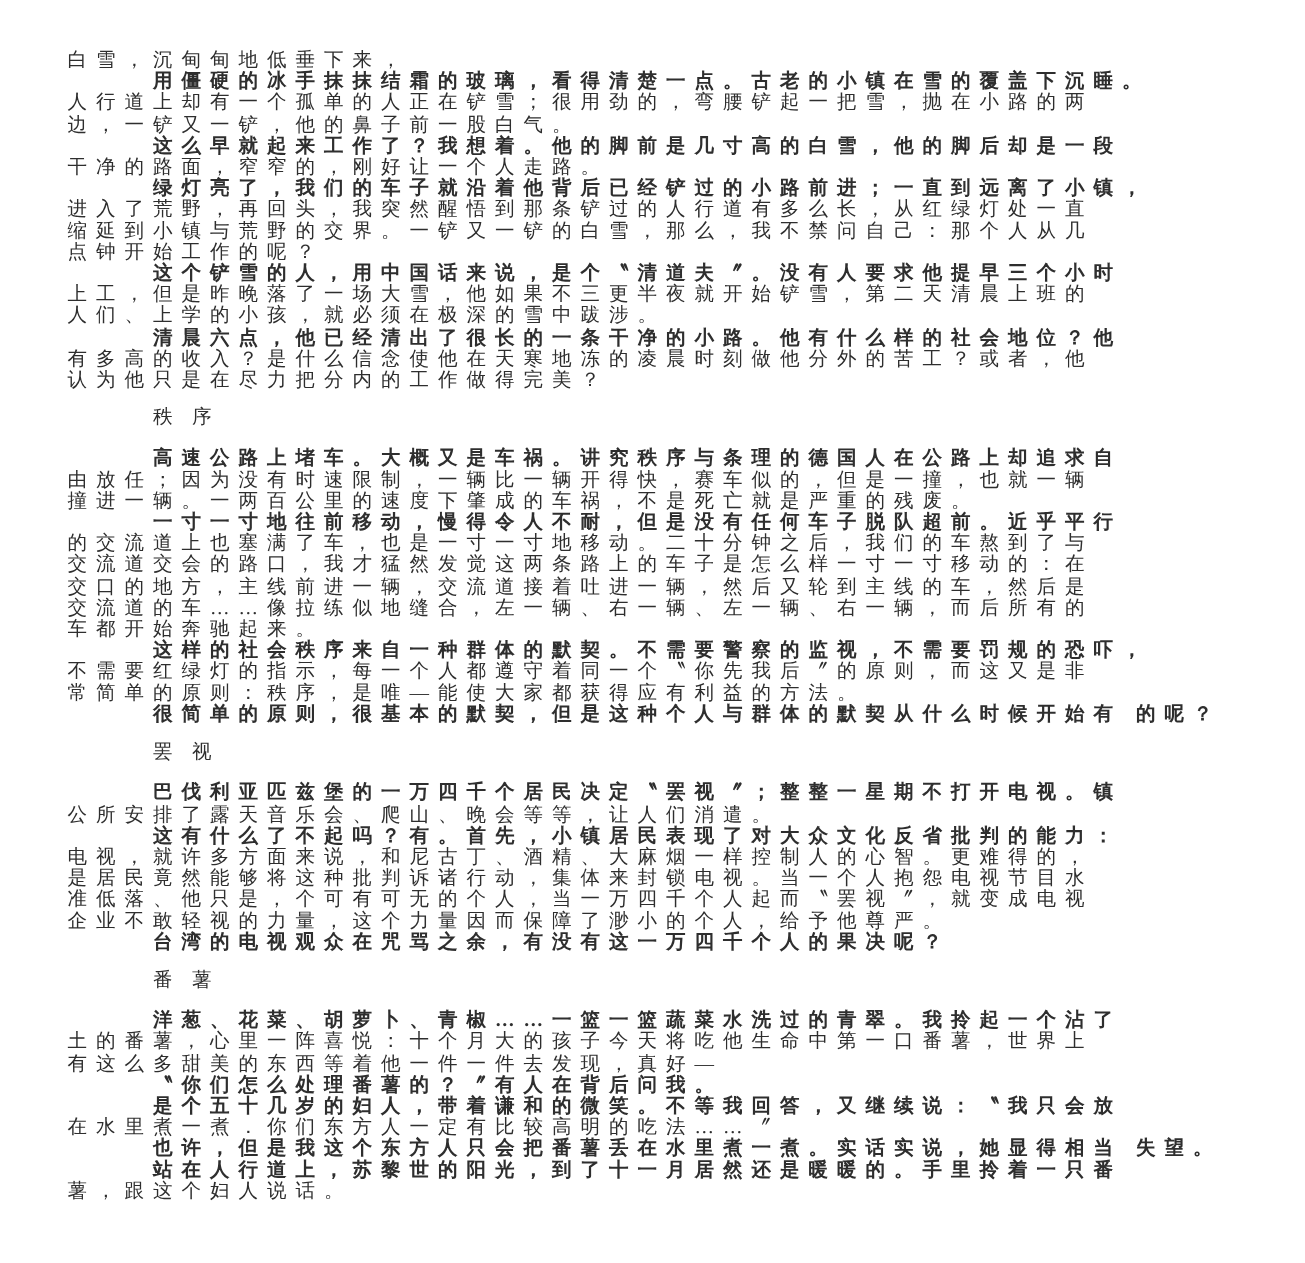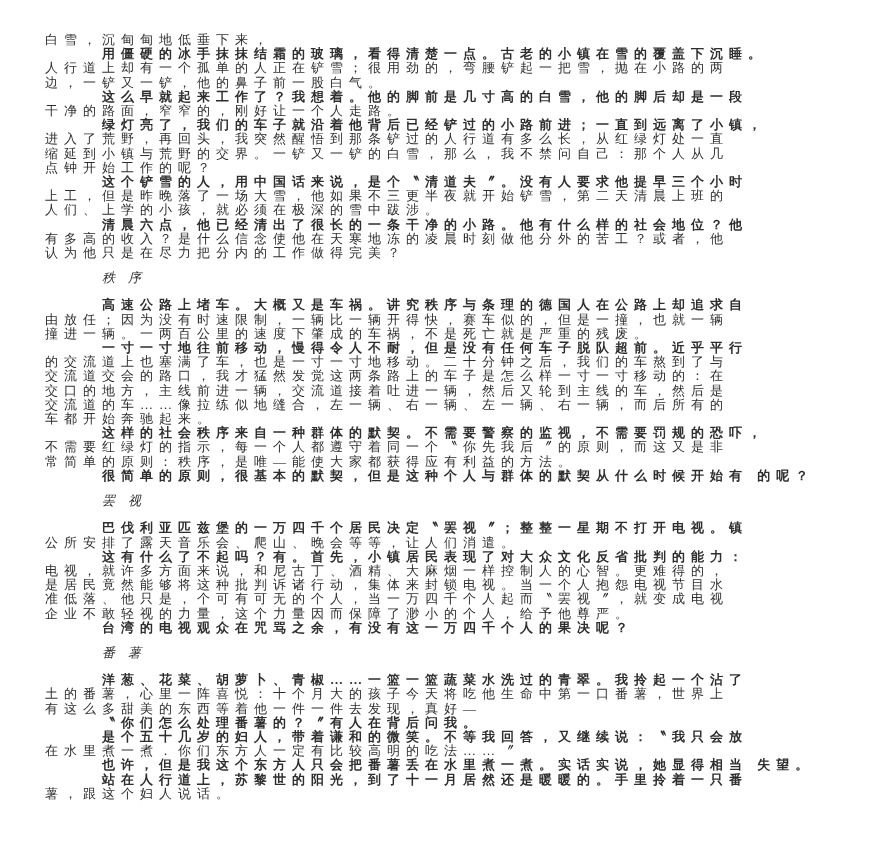--- a/index.html
+++ b/index.html
@@ -34,21 +34,20 @@
   .line.indent {
     padding-left: 57px;
     font-weight: bold;
   }
   .heading {
     margin-top: 11px;
     margin-bottom: 13px;
     padding-left: 57px;
     letter-spacing: 13px;
     white-space: pre;
-    font-style: italic;
   }
 </style>
 </head>
 <body>
 
 <div class="page" style="background: rgb(255, 255, 255);">
   <div class="text-block" style="color: rgb(46, 46, 46);"><div class="line">白雪，沉甸甸地低垂下来，</div><div class="line indent">用僵硬的冰手抹抹结霜的玻璃，看得清楚一点。古老的小镇在雪的覆盖下沉睡。</div><div class="line">人行道上却有一个孤单的人正在铲雪；很用劲的，弯腰铲起一把雪，抛在小路的两</div><div class="line">边，一铲又一铲，他的鼻子前一股白气。</div><div class="line indent">这么早就起来工作了？我想着。他的脚前是几寸高的白雪，他的脚后却是一段</div><div class="line">干净的路面，窄窄的，刚好让一个人走路。</div><div class="line indent">绿灯亮了，我们的车子就沿着他背后已经铲过的小路前进；一直到远离了小镇，</div><div class="line">进入了荒野，再回头，我突然醒悟到那条铲过的人行道有多么长，从红绿灯处一直</div><div class="line">缩延到小镇与荒野的交界。一铲又一铲的白雪，那么，我不禁问自己：那个人从几</div><div class="line">点钟开始工作的呢？</div><div class="line indent">这个铲雪的人，用中国话来说，是个〝清道夫〞。没有人要求他提早三个小时</div><div class="line">上工，但是昨晚落了一场大雪，他如果不三更半夜就开始铲雪，第二天清晨上班的</div><div class="line">人们、上学的小孩，就必须在极深的雪中跋涉。</div><div class="line indent">清晨六点，他已经清出了很长的一条干净的小路。他有什么样的社会地位？他</div><div class="line">有多高的收入？是什么信念使他在天寒地冻的凌晨时刻做他分外的苦工？或者，他</div><div class="line">认为他只是在尽力把分内的工作做得完美？</div><div class="heading">秩序</div><div class="line indent">高速公路上堵车。大概又是车祸。讲究秩序与条理的德国人在公路上却追求自</div><div class="line">由放任；因为没有时速限制，一辆比一辆开得快，赛车似的，但是一撞，也就一辆</div><div class="line">撞进一辆。一两百公里的速度下肇成的车祸，不是死亡就是严重的残废。</div><div class="line indent">一寸一寸地往前移动，慢得令人不耐，但是没有任何车子脱队超前。近乎平行</div><div class="line">的交流道上也塞满了车，也是一寸一寸地移动。二十分钟之后，我们的车熬到了与</div><div class="line">交流道交会的路口，我才猛然发觉这两条路上的车子是怎么样一寸一寸移动的：在</div><div class="line">交口的地方，主线前进一辆，交流道接着吐进一辆，然后又轮到主线的车，然后是</div><div class="line">交流道的车……像拉练似地缝合，左一辆、右一辆、左一辆、右一辆，而后所有的</div><div class="line">车都开始奔驰起来。</div><div class="line indent">这样的社会秩序来自一种群体的默契。不需要警察的监视，不需要罚规的恐吓，</div><div class="line">不需要红绿灯的指示，每一个人都遵守着同一个〝你先我后〞的原则，而这又是非</div><div class="line">常简单的原则：秩序，是唯—能使大家都获得应有利益的方法。</div><div class="line indent">很简单的原则，很基本的默契，但是这种个人与群体的默契从什么时候开始有 的呢？</div><div class="heading">罢视</div><div class="line indent">巴伐利亚匹兹堡的一万四千个居民决定〝罢视〞；整整一星期不打开电视。镇</div><div class="line">公所安排了露天音乐会、爬山、晚会等等，让人们消遣。</div><div class="line indent">这有什么了不起吗？有。首先，小镇居民表现了对大众文化反省批判的能力：</div><div class="line">电视，就许多方面来说，和尼古丁、酒精、大麻烟一样控制人的心智。更难得的，</div><div class="line">是居民竟然能够将这种批判诉诸行动，集体来封锁电视。当一个人抱怨电视节目水</div><div class="line">准低落、他只是，个可有可无的个人，当一万四千个人起而〝罢视〞，就变成电视</div><div class="line">企业不敢轻视的力量，这个力量因而保障了渺小的个人，给予他尊严。</div><div class="line indent">台湾的电视观众在咒骂之余，有没有这一万四千个人的果决呢？</div><div class="heading">番薯</div><div class="line indent">洋葱、花菜、胡萝卜、青椒……一篮一篮蔬菜水洗过的青翠。我拎起一个沾了</div><div class="line">土的番薯，心里一阵喜悦：十个月大的孩子今天将吃他生命中第一口番薯，世界上</div><div class="line">有这么多甜美的东西等着他一件一件去发现，真好—</div><div class="line indent">〝你们怎么处理番薯的？〞有人在背后问我。</div><div class="line indent">是个五十几岁的妇人，带着谦和的微笑。不等我回答，又继续说：〝我只会放</div><div class="line">在水里煮一煮．你们东方人一定有比较高明的吃法……〞</div><div class="line indent">也许，但是我这个东方人只会把番薯丢在水里煮一煮。实话实说，她显得相当 失望。</div><div class="line indent">站在人行道上，苏黎世的阳光，到了十一月居然还是暖暖的。手里拎着一只番</div><div class="line">薯，跟这个妇人说话。</div></div>
 </div>
 
 </body></html>

